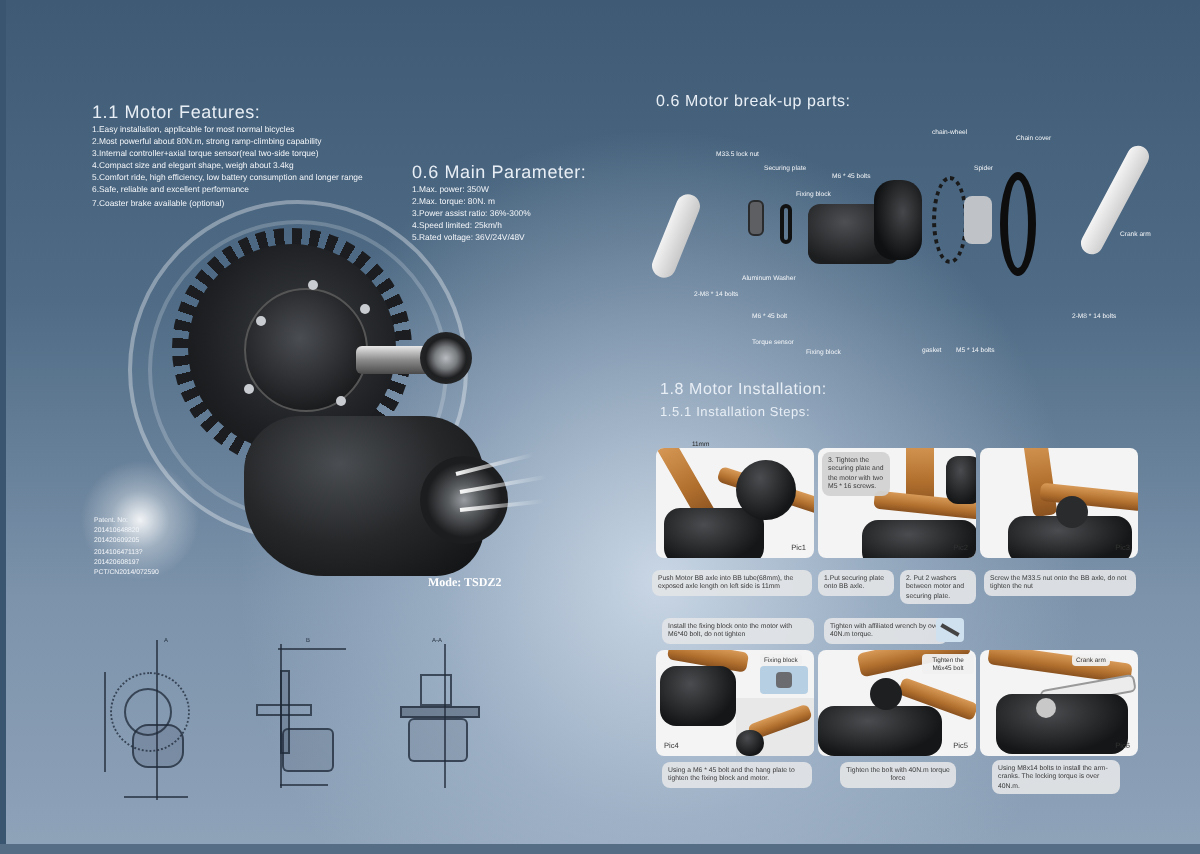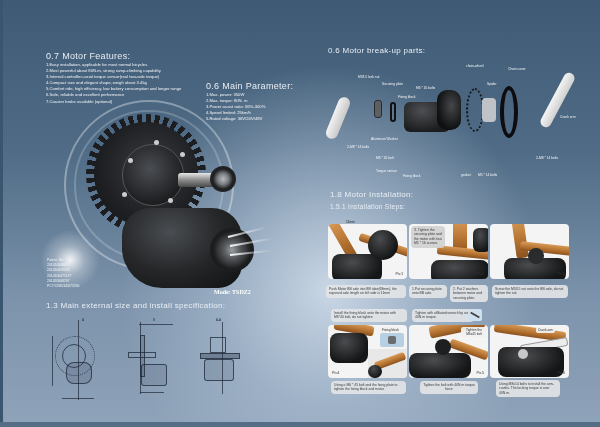--- a/index.html
+++ b/index.html
@@ -56,21 +56,21 @@
   .bubble { position:absolute; background:rgba(226,228,230,0.92); border-radius:4px; font-size:3.4px; color:#3a3a3a; line-height:4.4px; padding:2px 3px; }
   .callout { position:absolute; background:rgba(240,240,240,0.95); font-size:3.2px; color:#333; line-height:4px; padding:1px 2px; border-radius:2px; }
 </style>
 </head>
 <body>
 
 <div class="page">
   <div class="left-edge"></div>
 
 
-  <div class="h2" style="left:46px;top:51px;">0.7 Motor Features:</div>
+  <div class="h2" style="left:46px;top:51px;">1.1 Motor Features:</div>
   <div class="list" style="left:46px;top:62px;">
     <div>1.Easy installation, applicable for most normal bicycles</div>
     <div>2.Most powerful about 80N.m, strong ramp-climbing capability</div>
     <div>3.Internal controller+axial torque sensor(real two-side torque)</div>
     <div>4.Compact size and elegant shape, weigh about 3.4kg</div>
     <div>5.Comfort ride,  high efficiency, low battery consumption and longer range</div>
     <div>6.Safe,  reliable and excellent performance</div>
     <div>7.Coaster brake available (optional)</div>
   </div>
 
@@ -107,21 +107,20 @@
   <div class="list" style="left:47px;top:258px;font-size:3.4px;line-height:5.2px;">
     <div style="height:5.2px">Patent. No:</div>
     <div style="height:5.2px">201410648820</div>
     <div style="height:5.2px">201420609205</div>
     <div style="height:5.2px">201410647113?</div>
     <div style="height:5.2px">201420608197</div>
     <div style="height:5.2px">PCT/CN2014/072590</div>
   </div>
   <div class="model">Mode: TSDZ2</div>
 
-  <div class="h2" style="left:46px;top:301px;font-size:8px;">1.3 Main external size and install specification:</div>
 
   <div>
     <div class="drawing" style="left:55px;top:336px;width:40px;height:40px;border-radius:50%;border-style:dotted;"></div>
     <div class="drawing" style="left:62px;top:344px;width:24px;height:24px;border-radius:50%;"></div>
     <div class="drawing" style="left:66px;top:362px;width:26px;height:22px;border-radius:8px;background:rgba(40,50,65,0.15);"></div>
     <div class="dim-line" style="left:52px;top:336px;width:0.6px;height:50px;"></div>
     <div class="dim-line" style="left:62px;top:398px;width:32px;height:0.6px;"></div>
     <div class="dim-line" style="left:78px;top:320px;width:0.6px;height:80px;"></div>
     <div class="draw-text" style="left:82px;top:318px;">A</div>
   </div>

